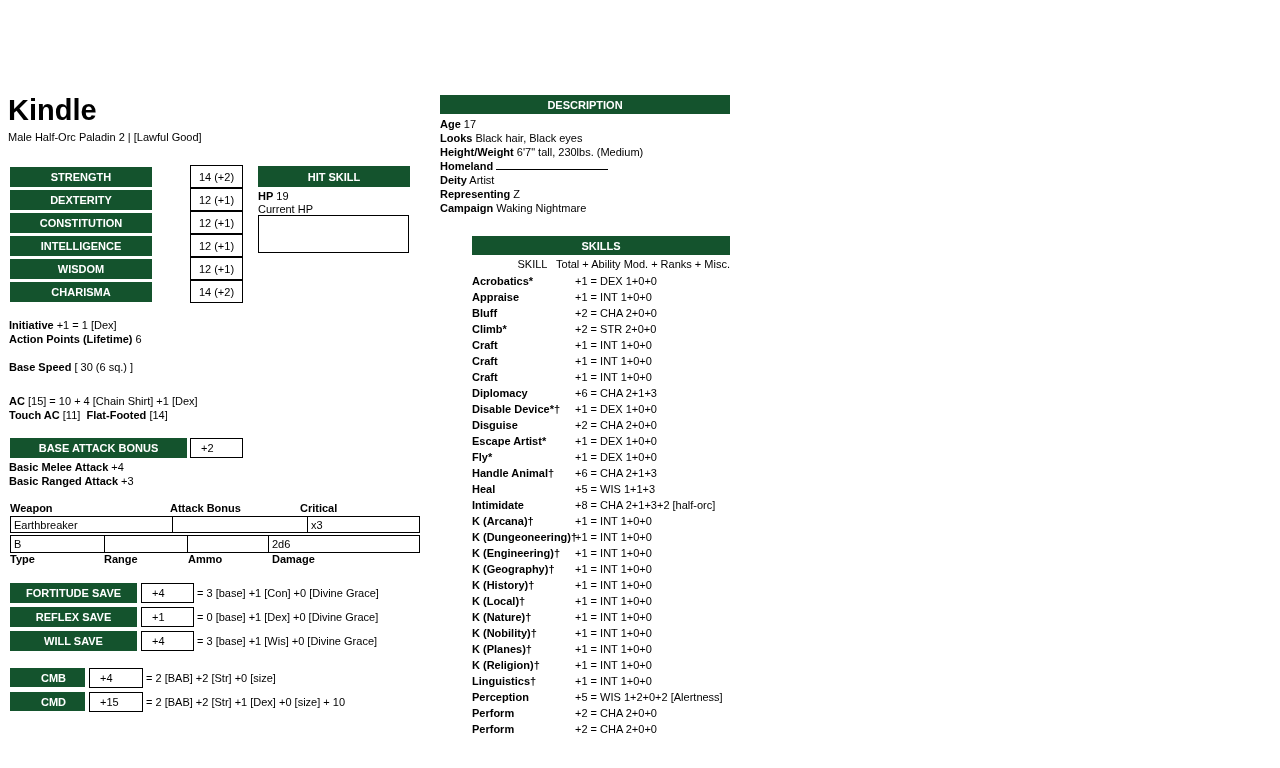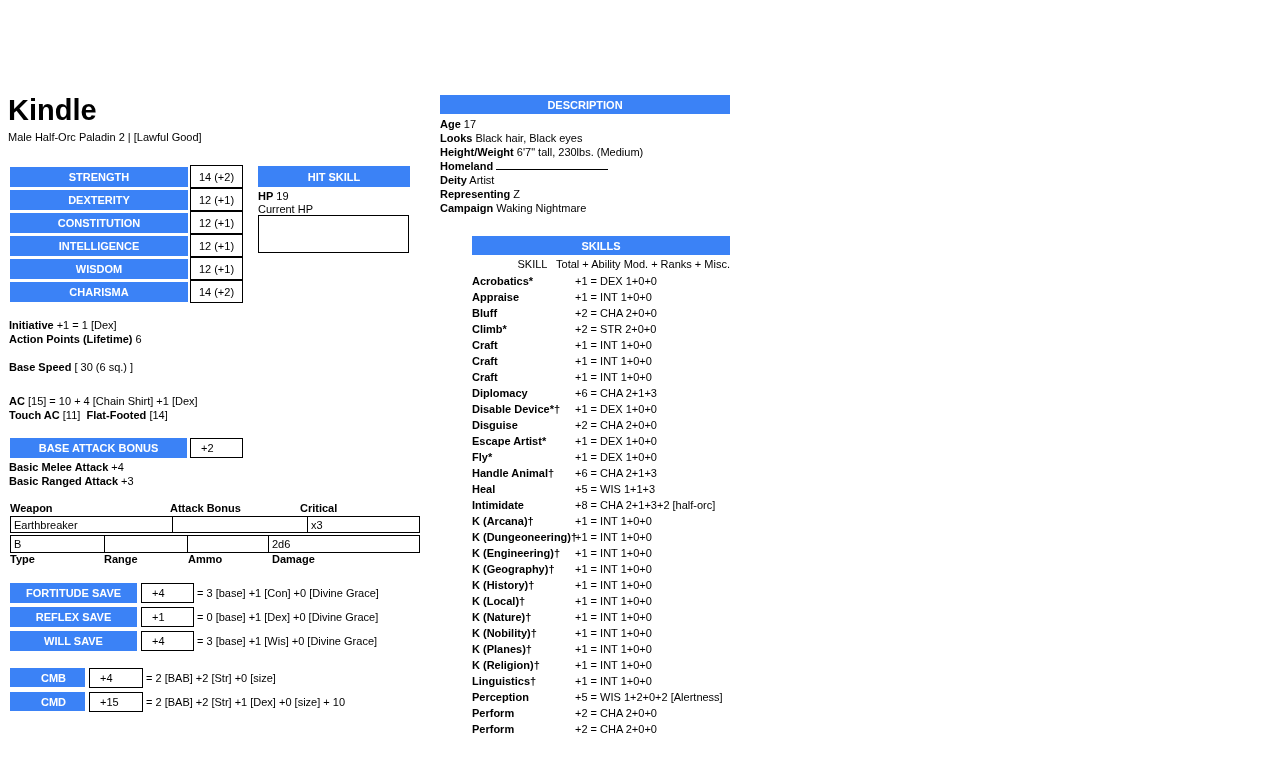--- a/index.html
+++ b/index.html
@@ -1,34 +1,34 @@
 <!DOCTYPE html>
 <html><head>
 <meta charset="utf-8">
 <style>
   * { margin:0; padding:0; box-sizing:border-box; }
   html,body { width:1280px; height:768px; background:#fff; overflow:hidden; }
   body { font-family:"Liberation Sans", sans-serif; color:#000; font-size:11px; }
   #sheet { position:relative; width:1280px; height:768px; background:#fff; }
   .abs { position:absolute; }
   .bold { font-weight:bold; }
-  .bar { background:#3b82f6; color:#fff; font-weight:bold; text-align:center;
+  .bar { background:#14532d; color:#fff; font-weight:bold; text-align:center;
          display:flex; align-items:center; justify-content:center; font-size:11px; }
   .valbox { border:1px solid #000; background:#fff; display:flex; align-items:center;
             justify-content:center; font-size:11px; }
   .line { white-space:pre; font-size:11px; line-height:14px; }
 
   
   #char-name { left:8px; top:94px; font-size:29px; font-weight:bold; letter-spacing:0px; }
   #char-subtitle { left:8px; top:131px; }
 
   
   #abilities { left:10px; top:166px; width:234px; }
   .ab-row { position:relative; height:23px; }
-  .ab-bar { position:absolute; left:0; top:1px; width:178px; height:20px; }
+  .ab-bar { position:absolute; left:0; top:1px; width:142px; height:20px; }
   .ab-box { position:absolute; left:180px; top:0; width:53px; height:23px; border:1px solid #000;
             display:flex; align-items:center; justify-content:center; margin-top:-1px; }
 
   
   #hp-bar { left:258px; top:166px; width:152px; height:21px; }
   #hp-line { left:258px; top:189px; }
   #current-hp-label { left:258px; top:202px; }
   #current-hp-box { left:258px; top:215px; width:151px; height:38px; border:1px solid #000; background:#fff; }
 
   

